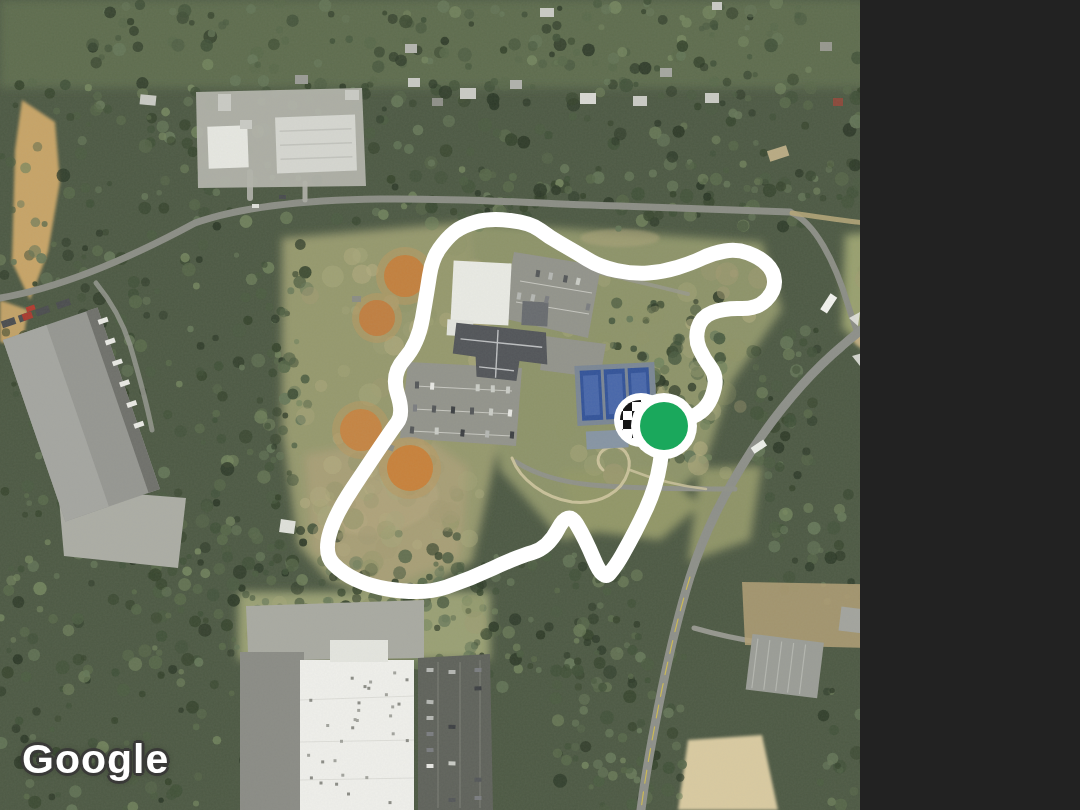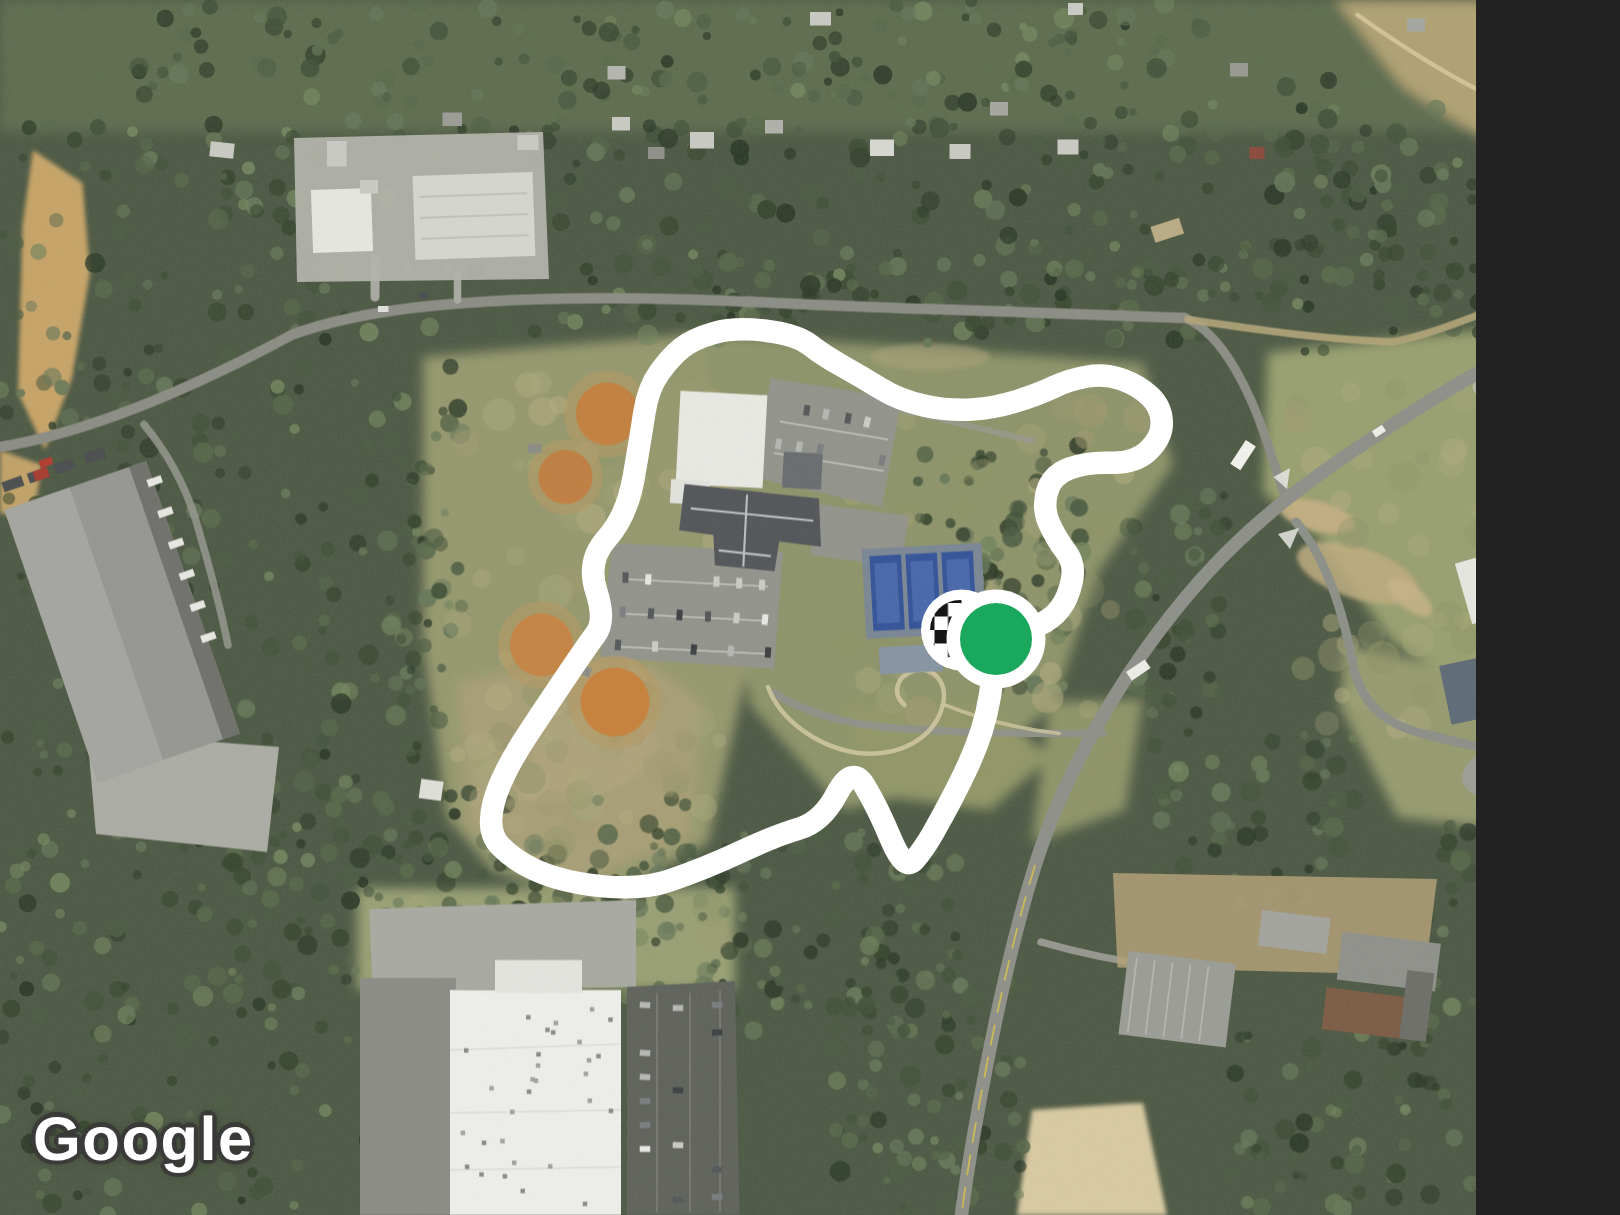--- a/index.html
+++ b/index.html
@@ -1,17 +1,17 @@
 <!DOCTYPE html>
 <html><head>
 <meta charset="utf-8">
 <style>
   html,body{margin:0;padding:0;background:#222;}
   #map-root{
-    position:relative;width:984px;height:810px;overflow:hidden;
+    position:relative;width:860px;height:810px;overflow:hidden;
     font-family:"Liberation Sans",sans-serif;
   }
   #basemap{position:absolute;left:0;top:0;width:1080px;height:810px;display:block;}
   .attribution{
     position:absolute;left:22px;top:736px;
     font-size:41px;font-weight:600;letter-spacing:1px;color:#ffffff;
     text-shadow:
       -2px -2px 0 #3a3a38, 2px -2px 0 #3a3a38,
       -2px  2px 0 #3a3a38, 2px  2px 0 #3a3a38,
       -3px  0   0 #3a3a38, 3px  0   0 #3a3a38,

